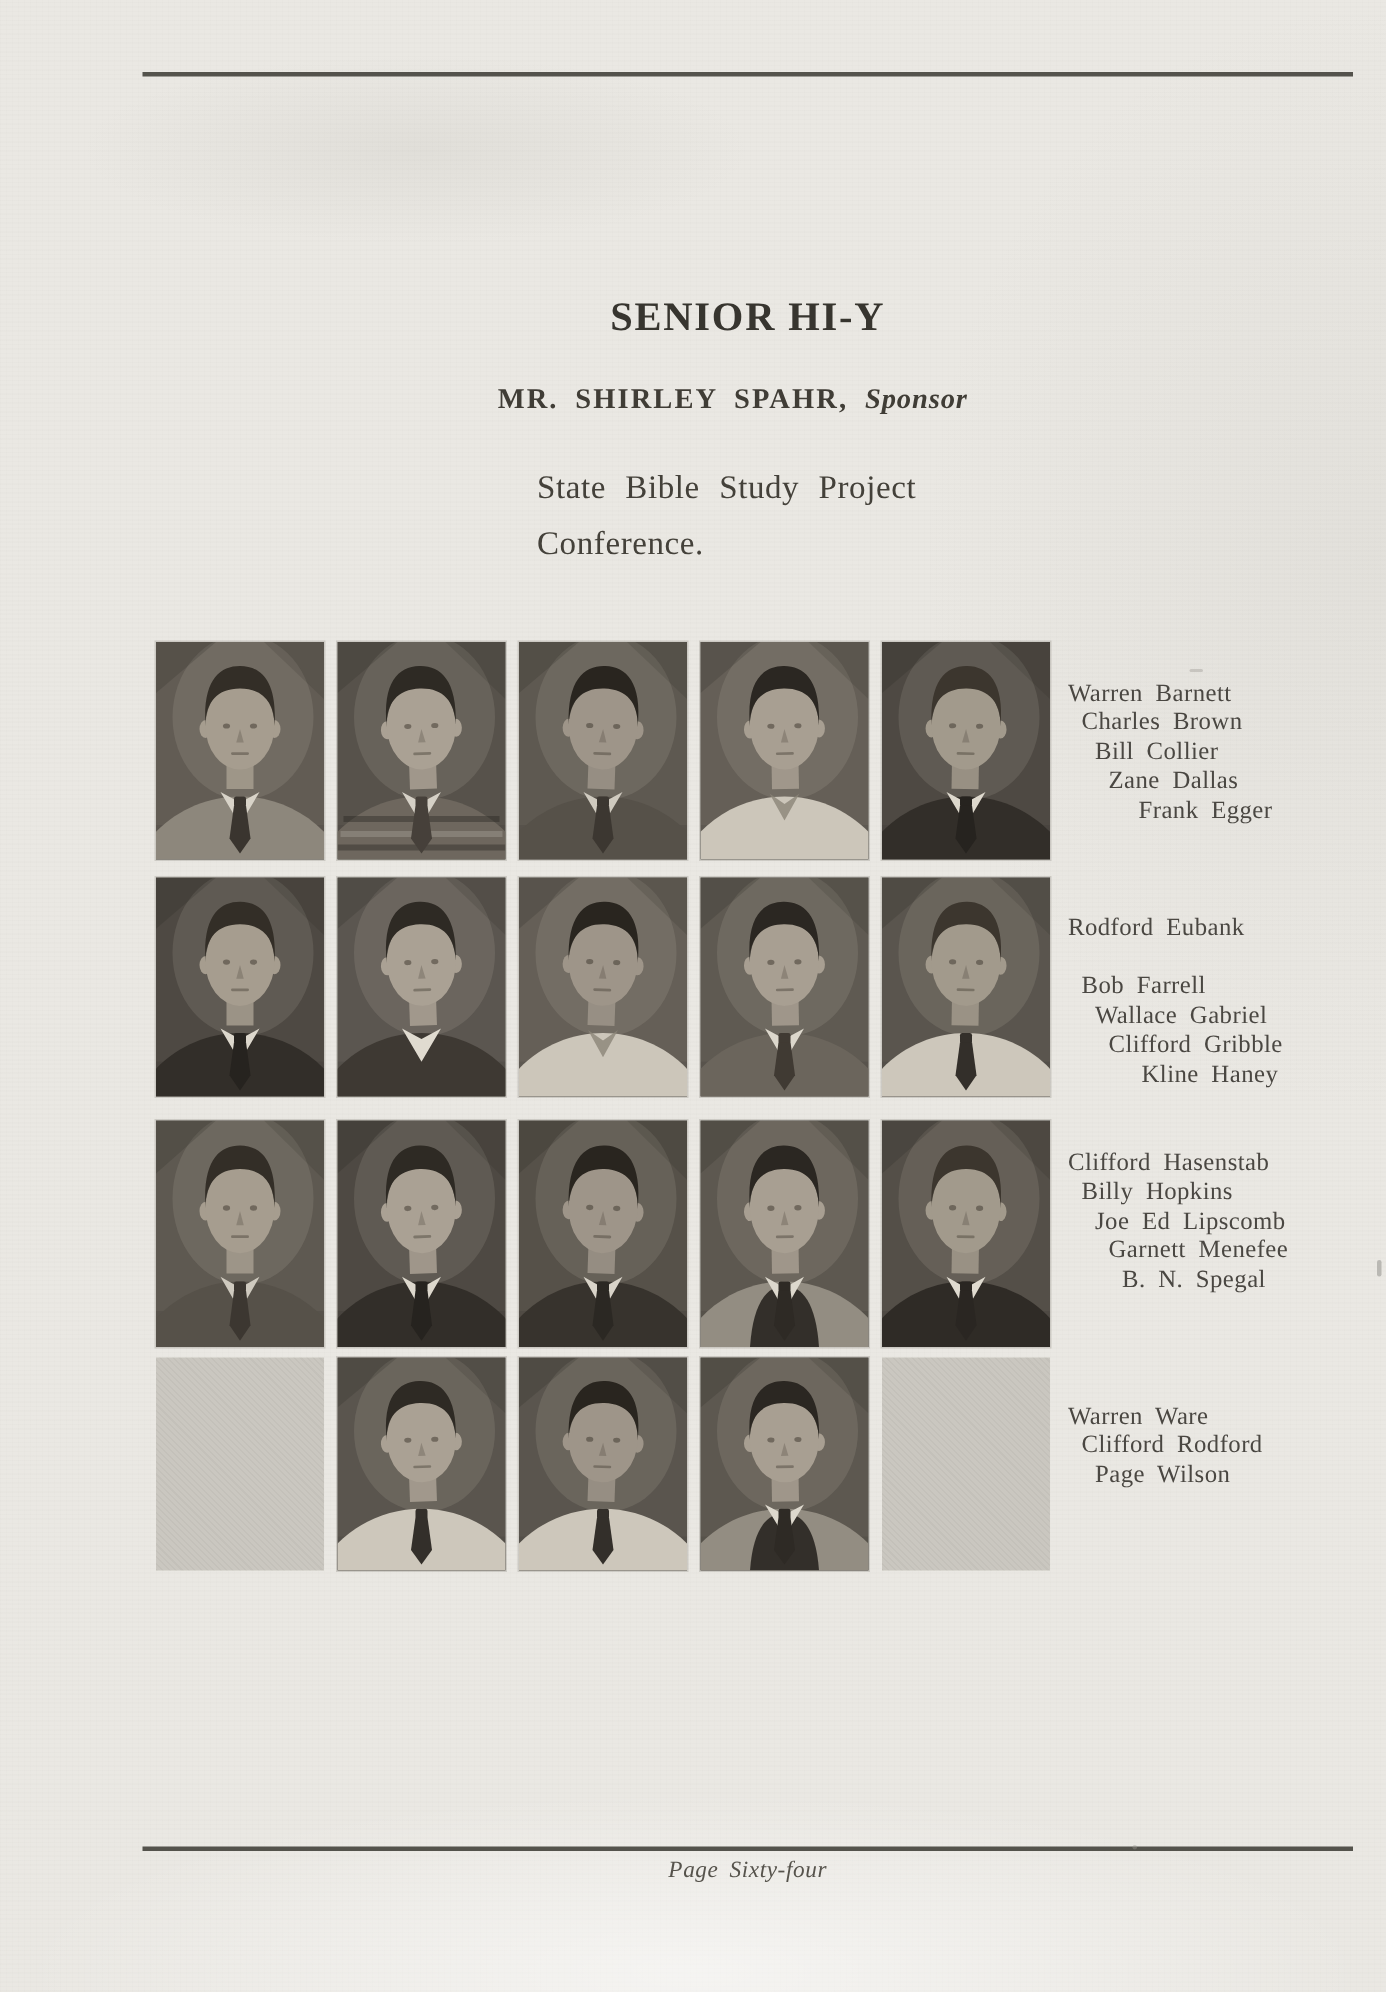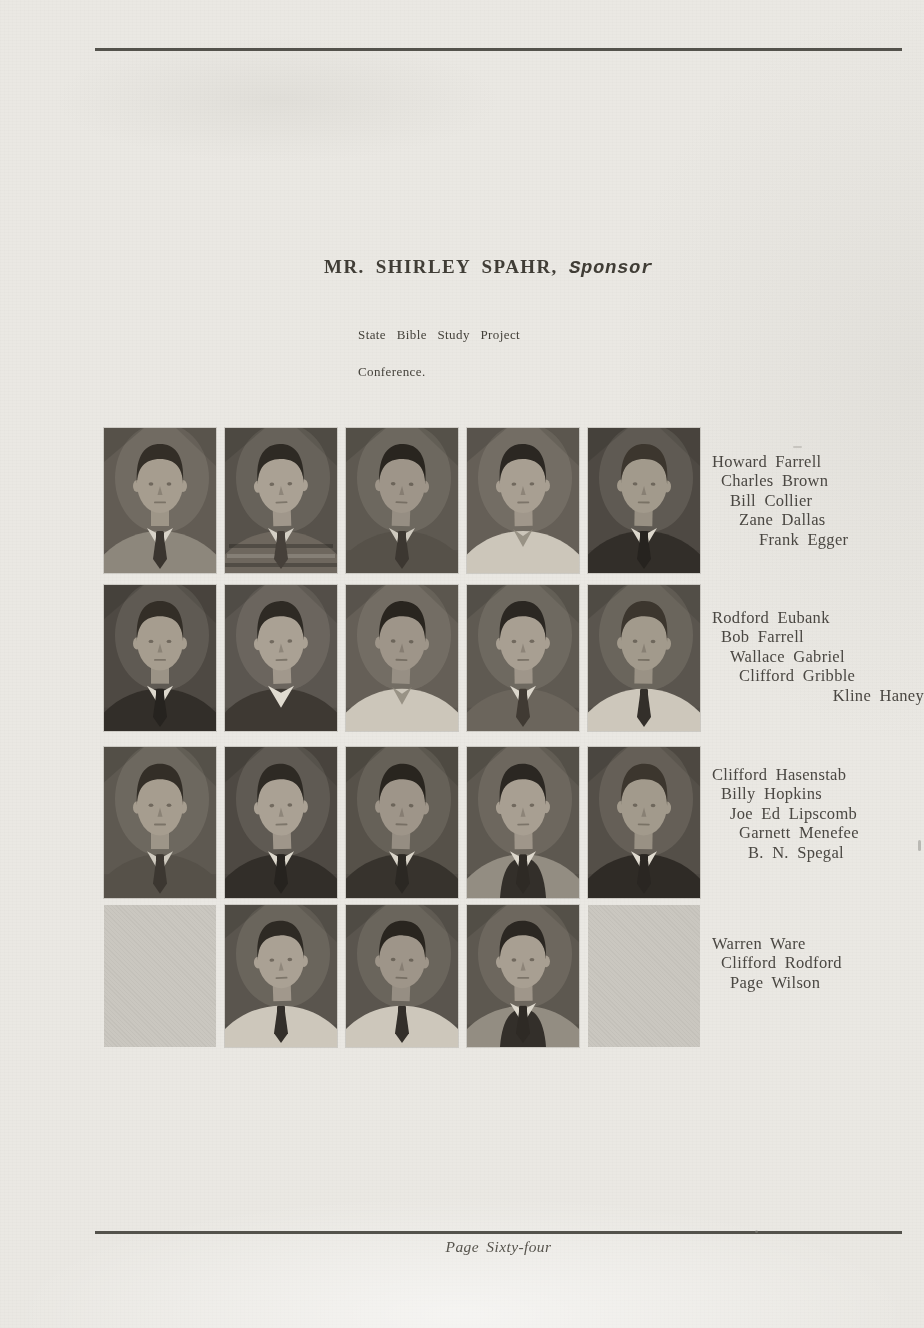--- a/index.html
+++ b/index.html
@@ -14,22 +14,22 @@
       repeating-linear-gradient(90deg, rgba(90,88,80,.012) 0 1px, transparent 1px 4px);
     font-family:"Liberation Serif","DejaVu Serif",serif;
     color:#3f3d39;
   }
   .rule{position:absolute;height:2.5px;background:#47453f;opacity:.92;}
   .rule-top{left:95px;top:48px;width:807px;}
   .rule-bottom{left:95px;top:1231px;width:807px;}
   .centerband{position:absolute;left:95px;width:807px;text-align:center;}
   .title{top:196px;font-size:27px;font-weight:bold;letter-spacing:1.2px;color:#37352f;}
   .sponsor{top:256px;left:85px;font-size:19px;font-weight:bold;letter-spacing:1.4px;word-spacing:5px;color:#403d36;}
-  .sponsor .role{font-style:italic;font-weight:bold;letter-spacing:.6px;font-family:Liberation Mono, monospace;}
-  .note{position:absolute;left:358px;top:316px;font-size:13px;line-height:37px;word-spacing:7px;letter-spacing:.4px;color:#44413a;}
+  .sponsor .role{font-style:italic;font-weight:bold;letter-spacing:.6px;}
+  .note{position:absolute;left:358px;top:306px;font-size:22px;line-height:37px;word-spacing:7px;letter-spacing:.4px;color:#44413a;}
   .photo-grid{position:absolute;left:104px;top:428px;width:596px;height:619px;}
   .photo-row{position:absolute;left:0;width:596px;}
   .photo-cell{position:absolute;top:0;width:112px;height:100%;overflow:hidden;background:#57524b;
     box-shadow:0 0 0 1px rgba(120,117,108,.25);}
   .photo-cell.empty{background:#cac7c0;box-shadow:none;
     background-image:repeating-linear-gradient(45deg, rgba(80,78,72,.05) 0 1px, transparent 1px 3px);}
   .photo-cell svg{display:block;width:100%;height:100%;}
   .name-group{position:absolute;left:712px;width:212px;font-size:16.5px;line-height:19.4px;
     color:#4a4742;letter-spacing:.3px;word-spacing:4px;}
   .name-line{white-space:nowrap;}
@@ -37,20 +37,21 @@
   .artifact-edge{position:absolute;left:918px;top:840px;width:3px;height:11px;background:#aeaca7;border-radius:2px;opacity:.8;}
   .artifact-dash{position:absolute;left:793px;top:446px;width:9px;height:2px;background:#8f8d86;opacity:.35;border-radius:1px;}
   .artifact-dot{position:absolute;left:755px;top:1230px;width:3px;height:3px;background:#98958e;border-radius:50%;opacity:.4;}
 </style>
 </head>
 <body>
 
 <div class="page">
   <div class="rule rule-top"></div>
 
+  <div class="centerband title">SENIOR HI-Y</div>
 
   <div class="centerband sponsor">
     <span>MR. SHIRLEY SPAHR,</span>
     <span class="role">Sponsor</span>
   </div>
 
   <div class="note">
     <div>State Bible Study Project</div>
     <div>Conference.</div>
   </div>
@@ -532,32 +533,32 @@
       </div>
     </div>
 
   <div class="rule rule-bottom"></div>
   <div class="centerband footer-text">Page Sixty-four</div>
 
   <div class="artifact-edge"></div>
   <div class="artifact-dash"></div>
   <div class="artifact-dot"></div>
 <div class="name-group" style="top: 452px;">
-      <div class="name-line" style="margin-left: 0px;">Howard Farrell</div>
+      <div class="name-line" style="margin-left: 0px;">Warren Barnett</div>
       <div class="name-line" style="margin-left: 9px;">Charles Brown</div>
       <div class="name-line" style="margin-left: 18px;">Bill Collier</div>
       <div class="name-line" style="margin-left: 27px;">Zane Dallas</div>
       <div class="name-line" style="margin-left: 47px;">Frank Egger</div>
     </div>
     <div class="name-group" style="top: 608px;">
       <div class="name-line" style="margin-left: 0px;">Rodford Eubank</div>
-      <div class="name-line" style="margin-left: 9px;">Bob Farrell</div>
+      <div class="name-line" style="margin-left: 9px; margin-top: 20px;">Bob Farrell</div>
       <div class="name-line" style="margin-left: 18px;">Wallace Gabriel</div>
       <div class="name-line" style="margin-left: 27px;">Clifford Gribble</div>
-      <div class="name-line" style="margin-left: 49px; text-align: right;">Kline Haney</div>
+      <div class="name-line" style="margin-left: 49px;">Kline Haney</div>
     </div>
     <div class="name-group" style="top: 765px;">
       <div class="name-line" style="margin-left: 0px;">Clifford Hasenstab</div>
       <div class="name-line" style="margin-left: 9px;">Billy Hopkins</div>
       <div class="name-line" style="margin-left: 18px;">Joe Ed Lipscomb</div>
       <div class="name-line" style="margin-left: 27px;">Garnett Menefee</div>
       <div class="name-line" style="margin-left: 36px;">B. N. Spegal</div>
     </div>
     <div class="name-group" style="top: 934px;">
       <div class="name-line" style="margin-left: 0px;">Warren Ware</div>

